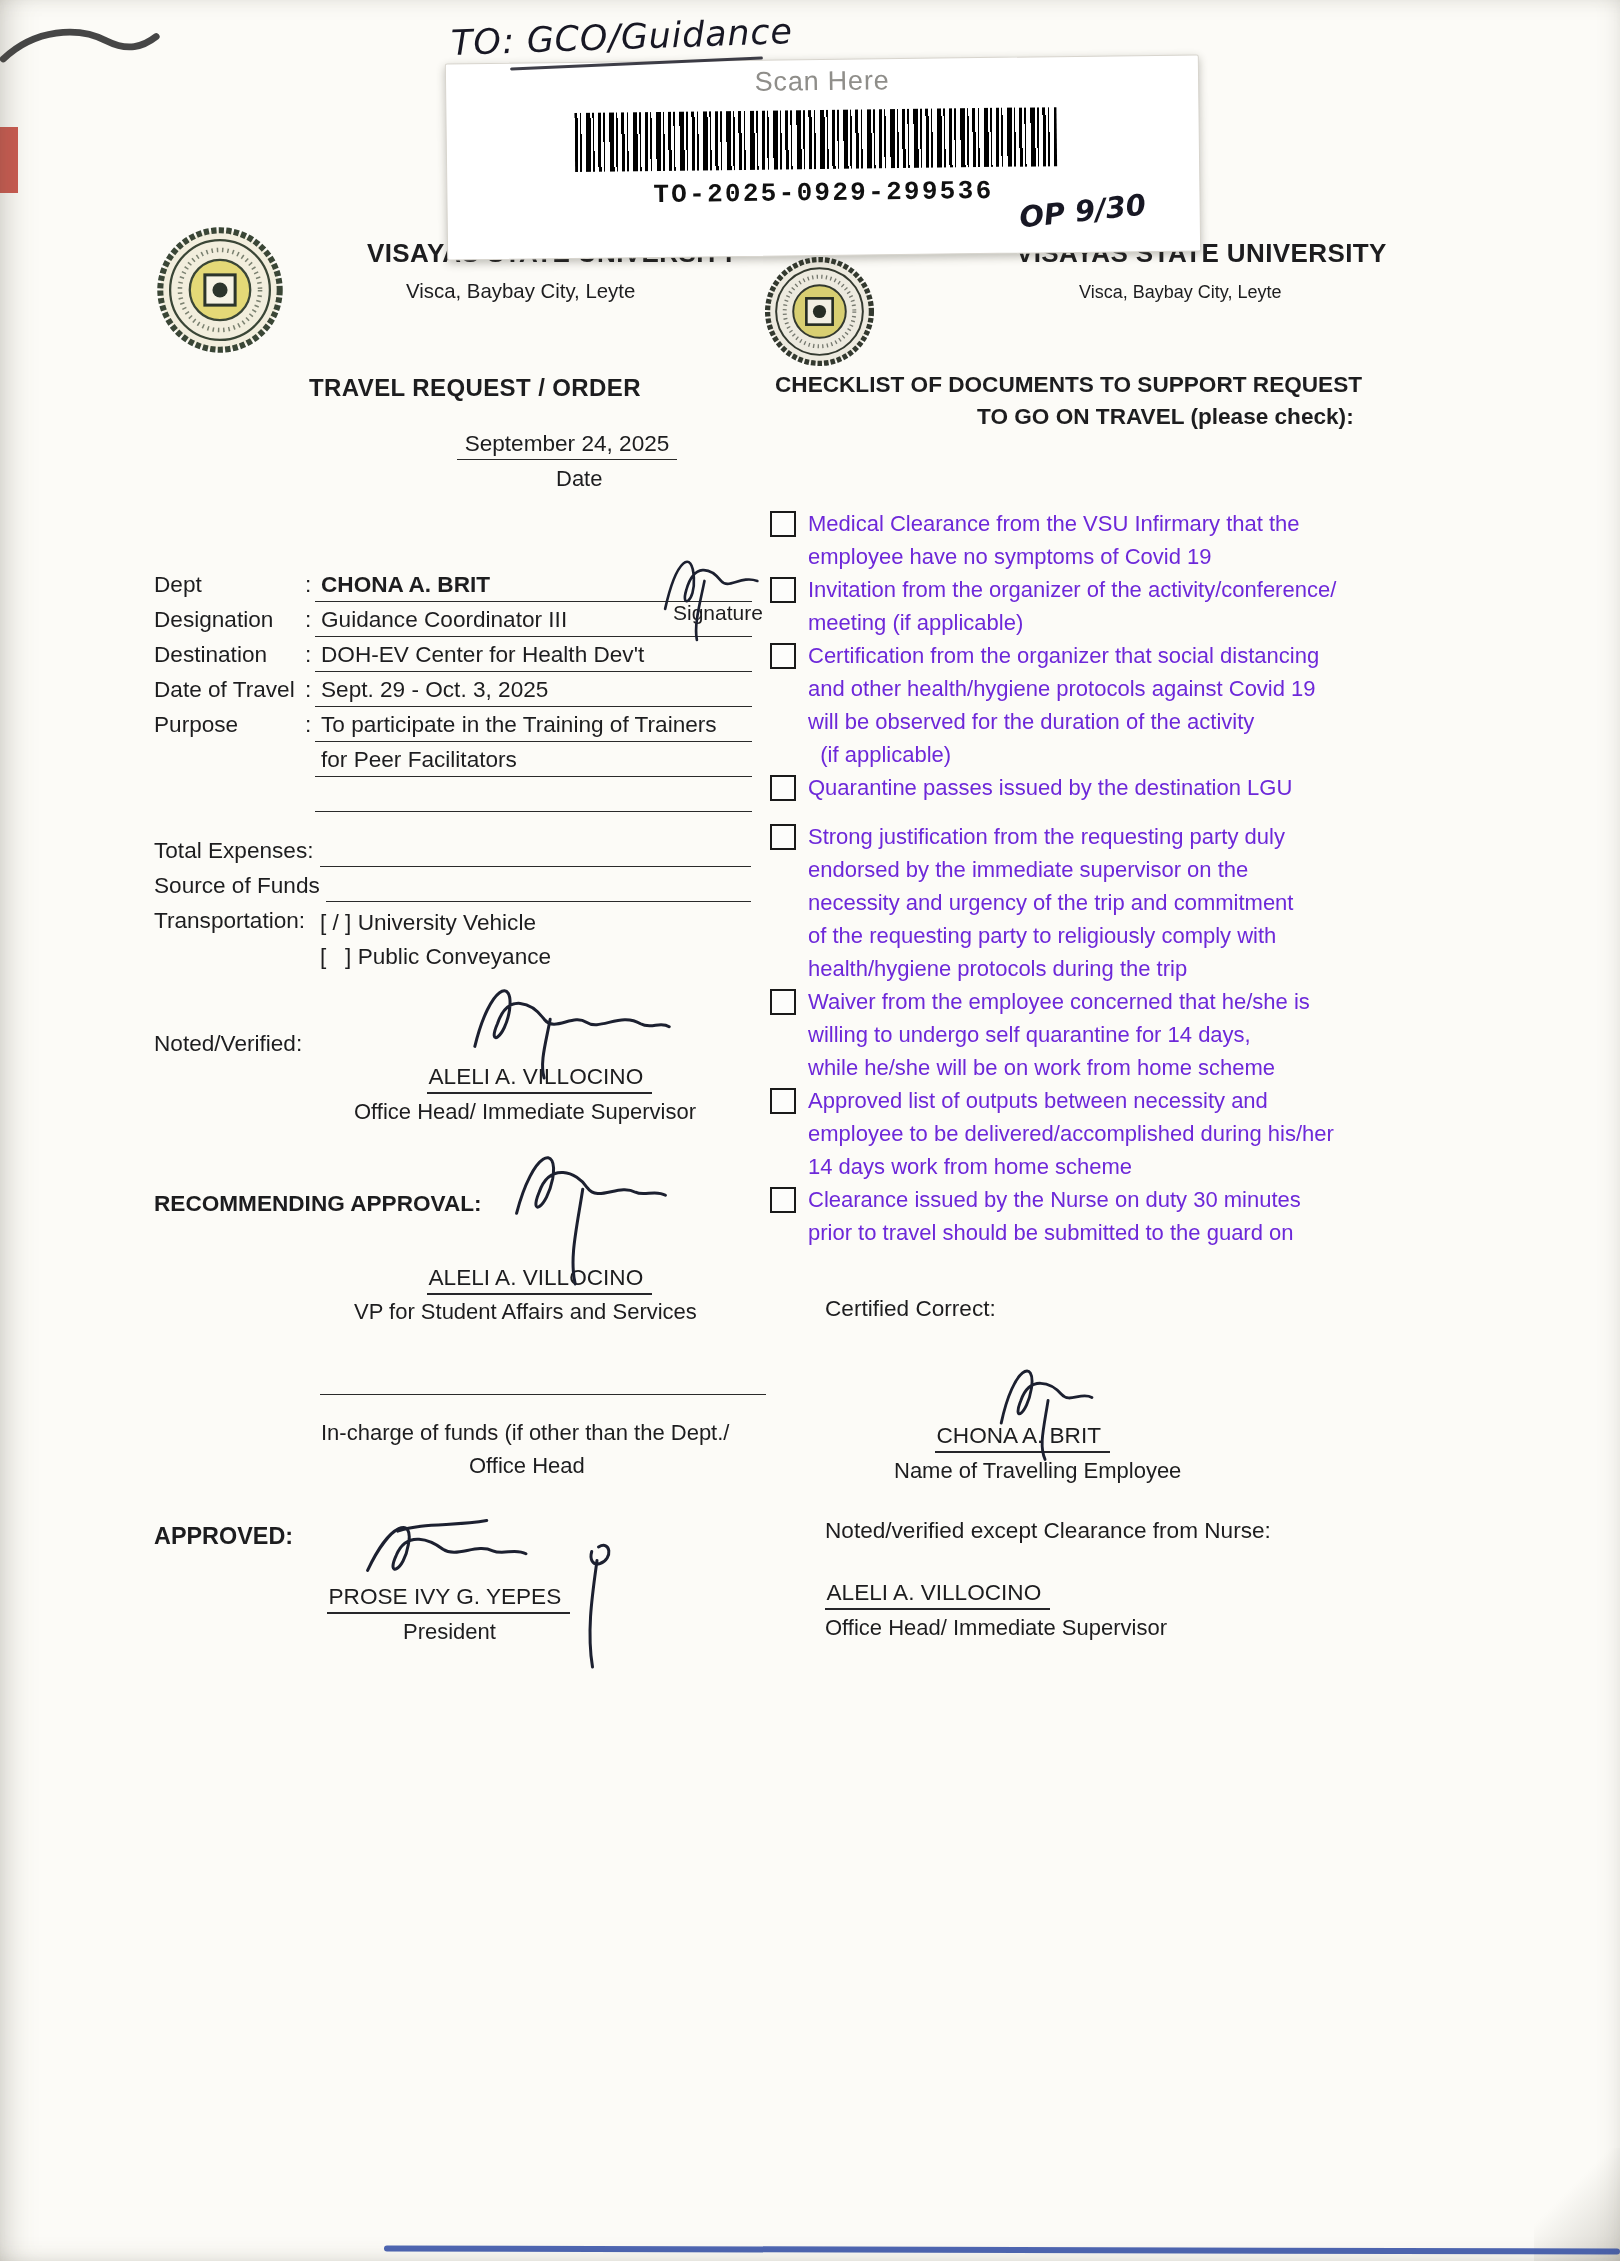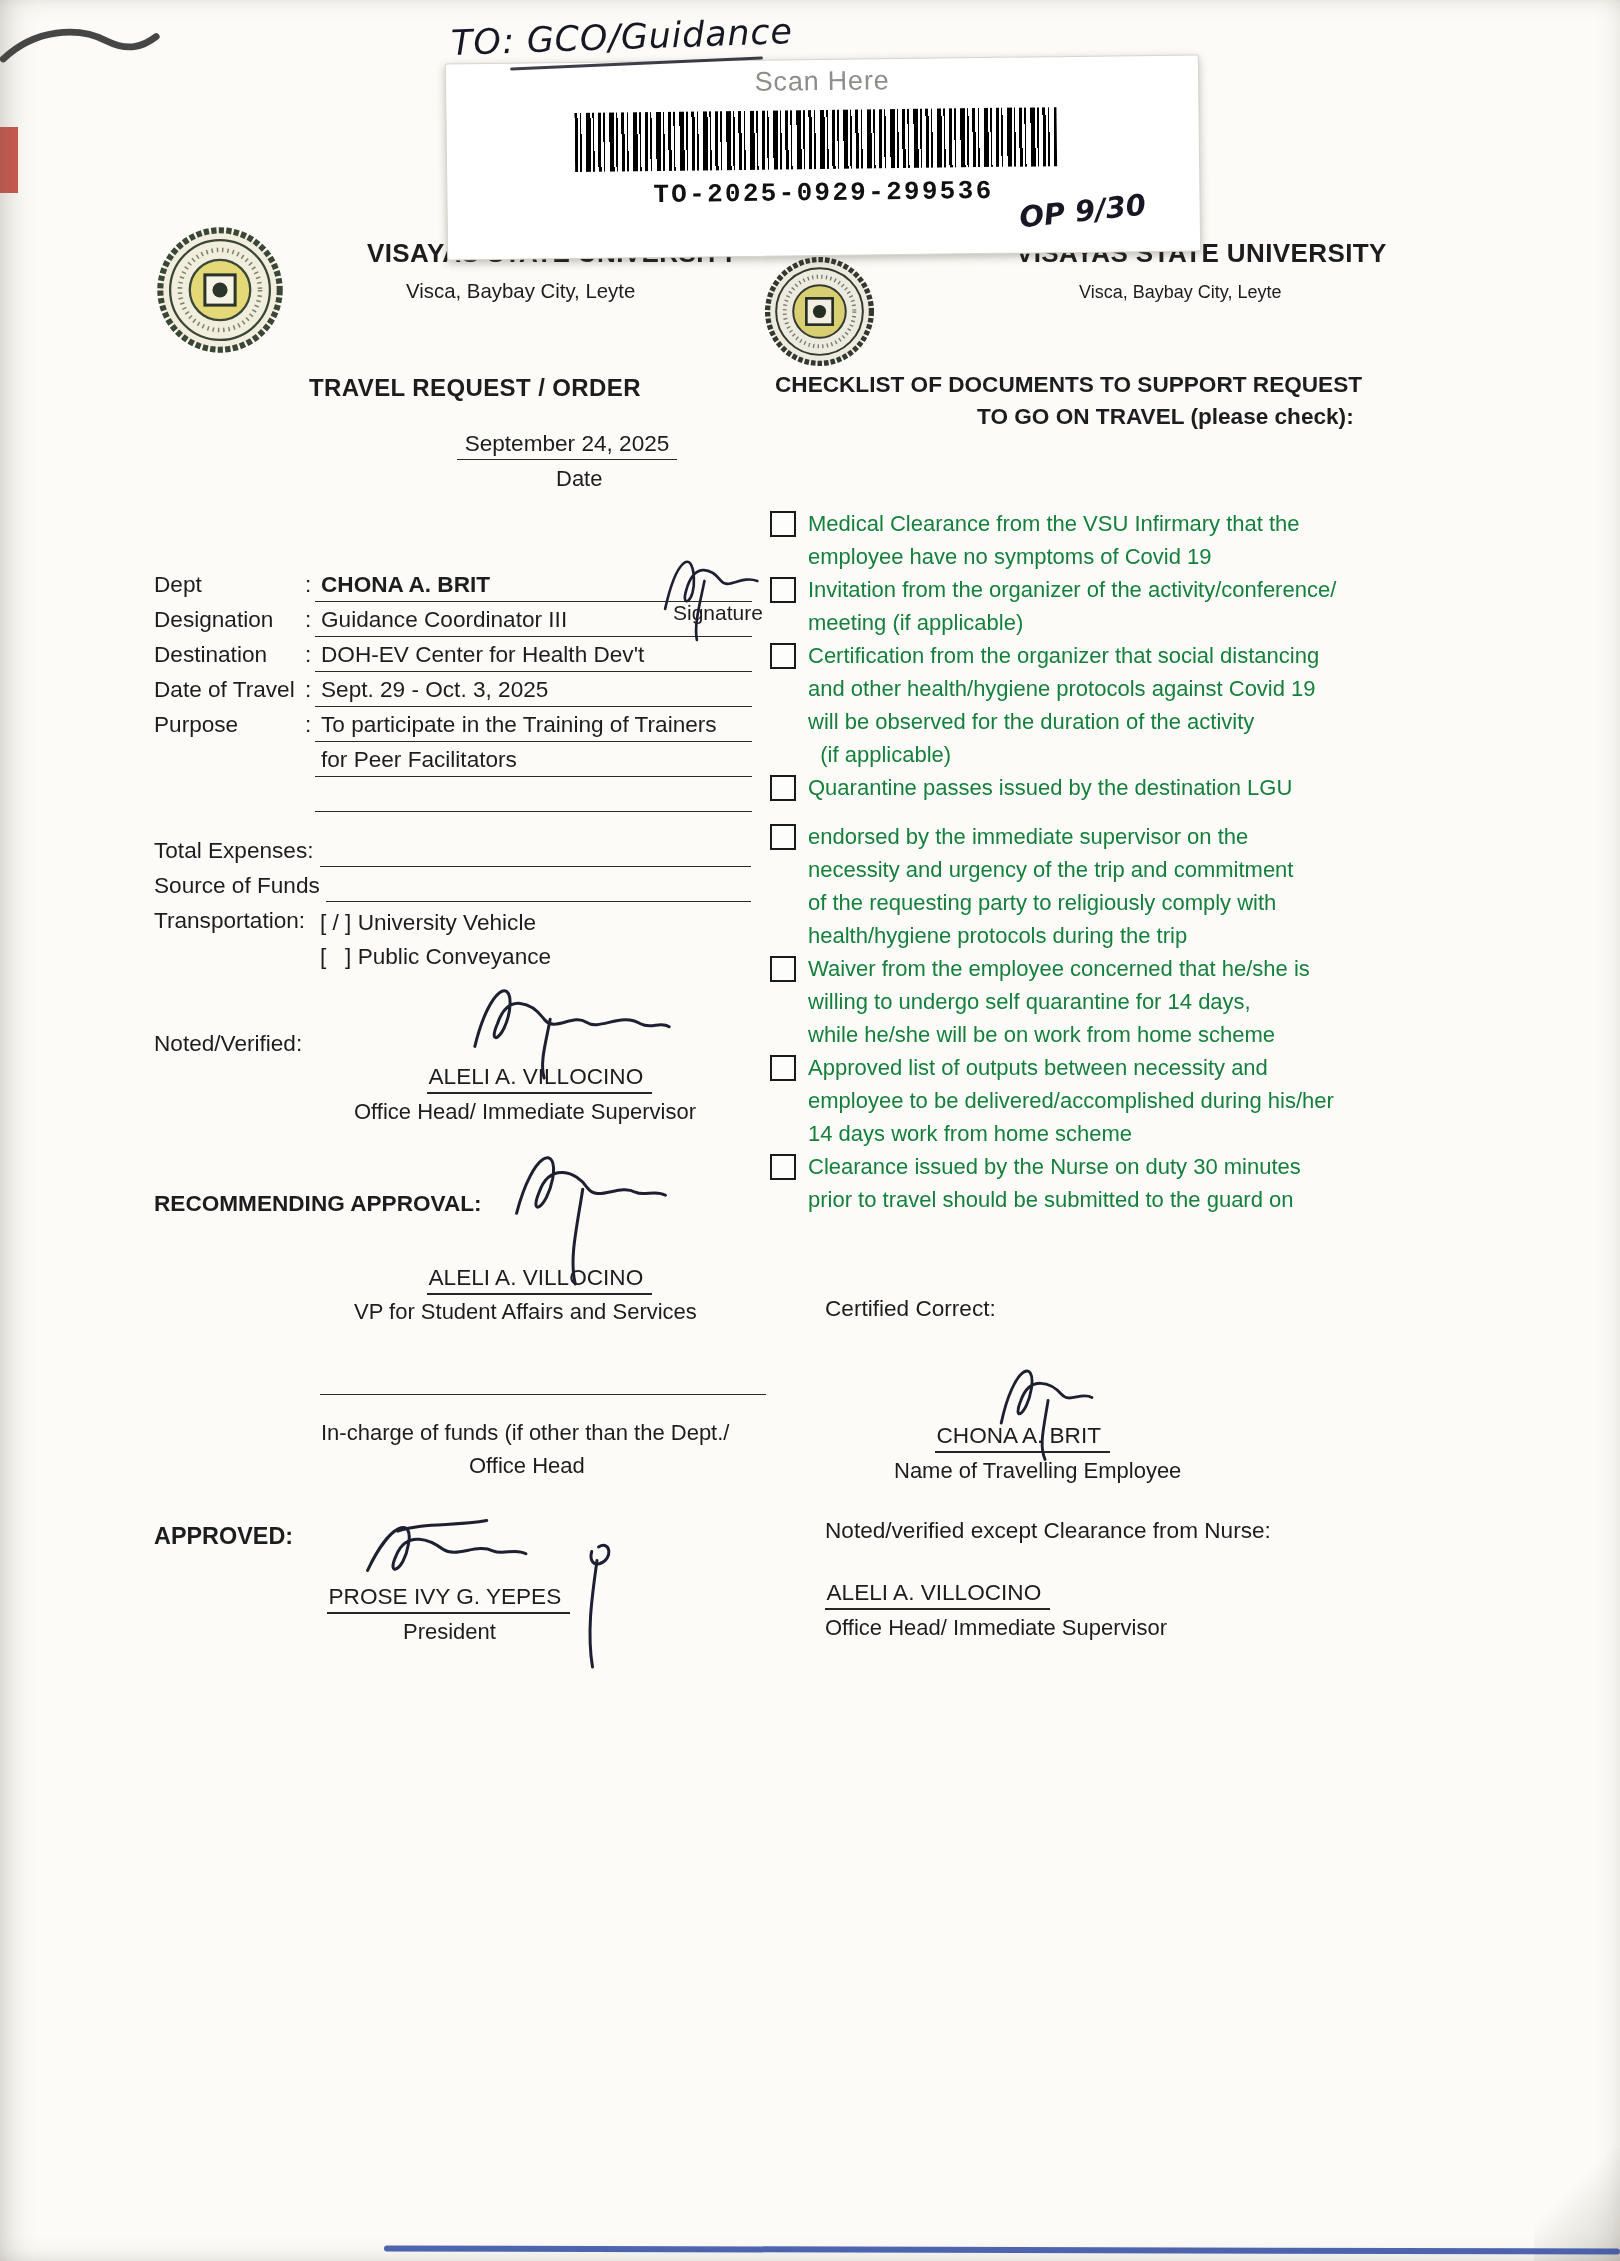--- a/index.html
+++ b/index.html
@@ -36,21 +36,21 @@
   
   .topts{position:absolute;left:320px;top:906px}
   .topt{font-size:22.6px;line-height:34px;white-space:pre}
   .tmark{white-space:pre}
 
   
   .citems{position:absolute;left:770px;top:507px;width:626px;z-index:2}
   .citem{display:flex;align-items:flex-start}
   .citem.gap-after{margin-bottom:16px}
   .cbox{flex:0 0 auto;width:26px;height:26px;border:2.3px solid #1a1a1a;margin-top:3.8px;background:#fdfdfb}
-  .ctext{margin-left:12px;font-size:22px;line-height:33px;white-space:pre-wrap;color:#15803d}
+  .ctext{margin-left:12px;font-size:22px;line-height:33px;white-space:pre-wrap;color:#6d28d9}
 
   svg.sig{position:absolute;z-index:8;overflow:visible}
   svg.sig path{fill:none;stroke:#1c2030;stroke-linecap:round;stroke-linejoin:round}
 </style>
 </head>
 <body>
 
 <div class="scan">
 
   <svg class="abs" style="left:0;top:16.6px;z-index:7" width="161" height="63" viewBox="0 0 214 84">
@@ -202,21 +202,21 @@
       <div class="citem">
         <span class="cbox"></span>
         <span class="ctext"><div>Certification from the organizer that social distancing</div><div>and other health/hygiene protocols against Covid 19</div><div>will be observed for the duration of the activity</div><div>  (if applicable)</div></span>
       </div>
       <div class="citem gap-after">
         <span class="cbox"></span>
         <span class="ctext"><div>Quarantine passes issued by the destination LGU</div></span>
       </div>
       <div class="citem">
         <span class="cbox"></span>
-        <span class="ctext"><div>endorsed by the immediate supervisor on the</div><div>necessity and urgency of the trip and commitment</div><div>of the requesting party to religiously comply with</div><div>health/hygiene protocols during the trip</div></span>
+        <span class="ctext"><div>Strong justification from the requesting party duly</div><div>endorsed by the immediate supervisor on the</div><div>necessity and urgency of the trip and commitment</div><div>of the requesting party to religiously comply with</div><div>health/hygiene protocols during the trip</div></span>
       </div>
       <div class="citem">
         <span class="cbox"></span>
         <span class="ctext"><div>Waiver from the employee concerned that he/she is</div><div>willing to undergo self quarantine for 14 days,</div><div>while he/she will be on work from home scheme</div></span>
       </div>
       <div class="citem">
         <span class="cbox"></span>
         <span class="ctext"><div>Approved list of outputs between necessity and</div><div>employee to be delivered/accomplished during his/her</div><div>14 days work from home scheme</div></span>
       </div>
       <div class="citem">

